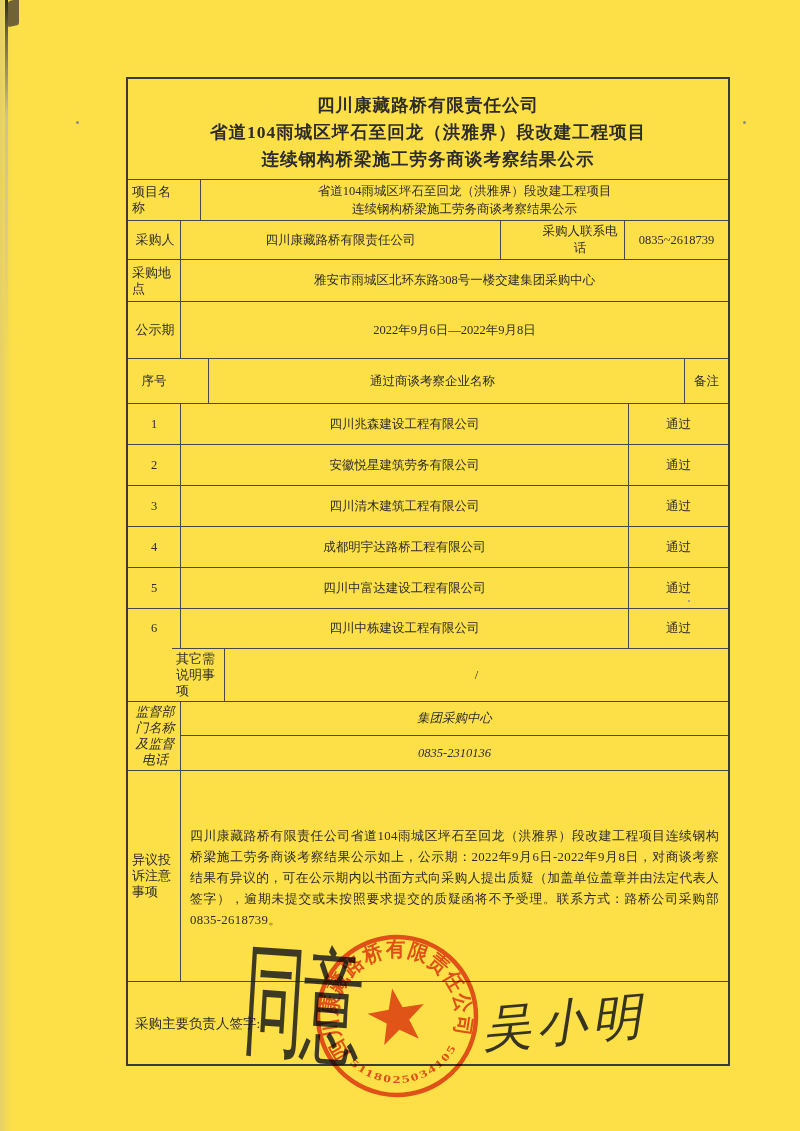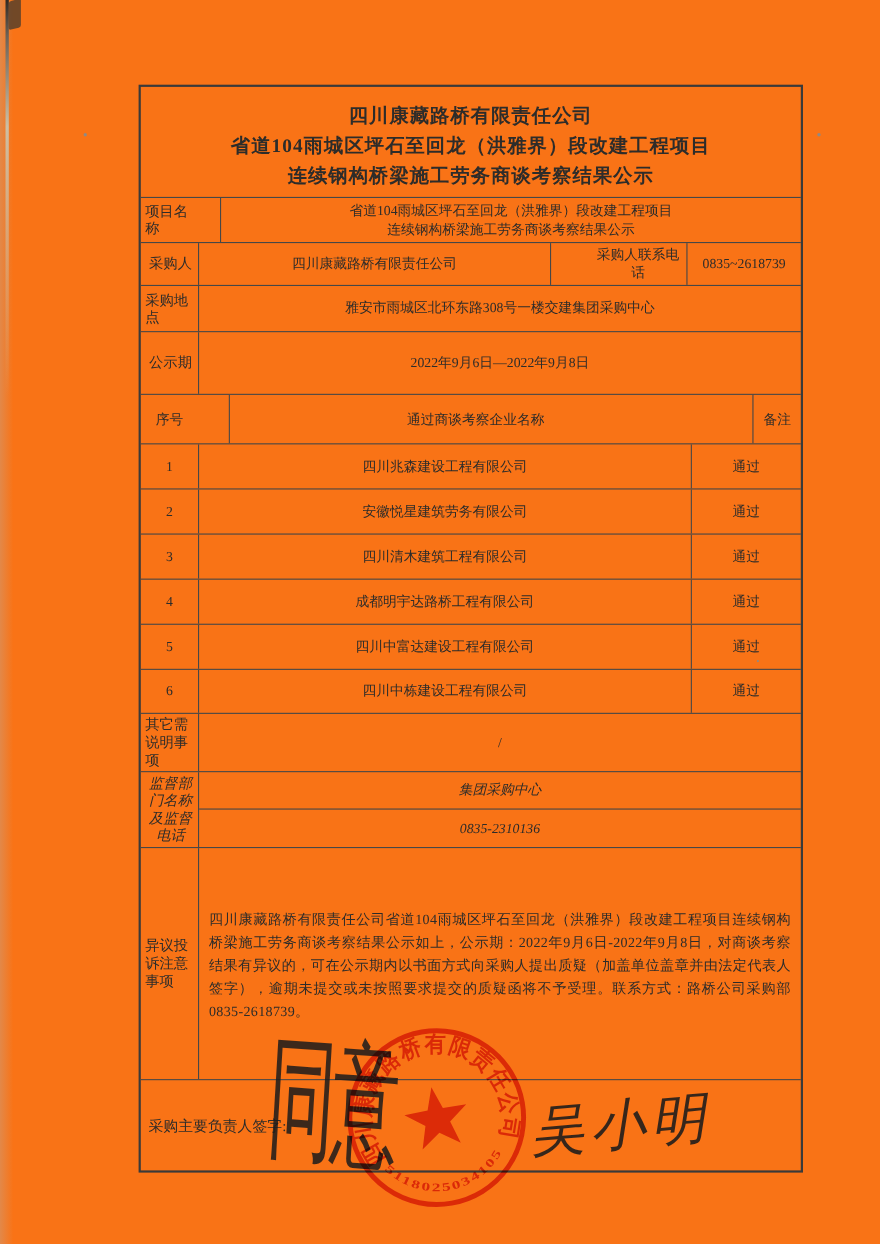--- a/index.html
+++ b/index.html
@@ -1,19 +1,19 @@
 <!DOCTYPE html>
 <html><head>
 <meta charset="utf-8">
 <style>
   html,body{margin:0;padding:0;}
   body{background:#e9e7e8;}
   .page{
     position:relative;width:800px;height:1131px;margin:0 auto;
-    background:#f97316;overflow:hidden;
+    background:#fde047;overflow:hidden;
     font-family:"Liberation Serif","DejaVu Serif",serif;
     color:#2d2c2a;
   }
   
   .edge-left{position:absolute;left:0;top:0;width:12px;height:100%;
     background:linear-gradient(90deg,rgba(184,176,168,.35),rgba(184,176,168,0));}
   .edge-line{position:absolute;left:5px;top:0;width:3px;height:360px;
     background:linear-gradient(#2f2a24 0%,#6b6156 9%,#cdbfa4 32%,rgba(205,191,164,0) 100%);}
   .corner-mark{position:absolute;left:8px;top:0;width:11px;height:26px;background:#43392e;
     opacity:.75;transform:skewY(-14deg);border-radius:2px;}
@@ -40,21 +40,21 @@
     align-items:center;justify-content:center;padding-top:6px;box-sizing:border-box;}
   .title-line{font-size:17.5px;font-weight:bold;line-height:27px;letter-spacing:1px;}
 
   .h-project{flex-basis:39px;gap:20px;}
   .h-purchaser{flex-basis:34px;}
   .h-location{flex-basis:42px;}
   .h-period{flex-basis:57px;}
   .h-thead{flex-basis:45px;gap:28px;}
   .h-crow{flex-basis:41px;}
   .h-crow6{flex-basis:40px;}
-  .h-other{flex-basis:51px;}
+  .h-other{flex-basis:51px;margin-left:44px;}
   .h-superv{flex-basis:69px;font-style:italic;}
   .h-objection{flex:1 1 auto;}
   .h-sign{flex-basis:83px;}
 
   .col-no{flex:0 0 52px;}
   .col-name{flex:0 0 448px;}
   .col-remark{flex:1 1 auto;}
   .col-pname{flex:0 0 320px;}
   .col-plabel{flex:0 0 124px;padding-left:39px;}
   .col-pvalue{flex:1 1 auto;}

